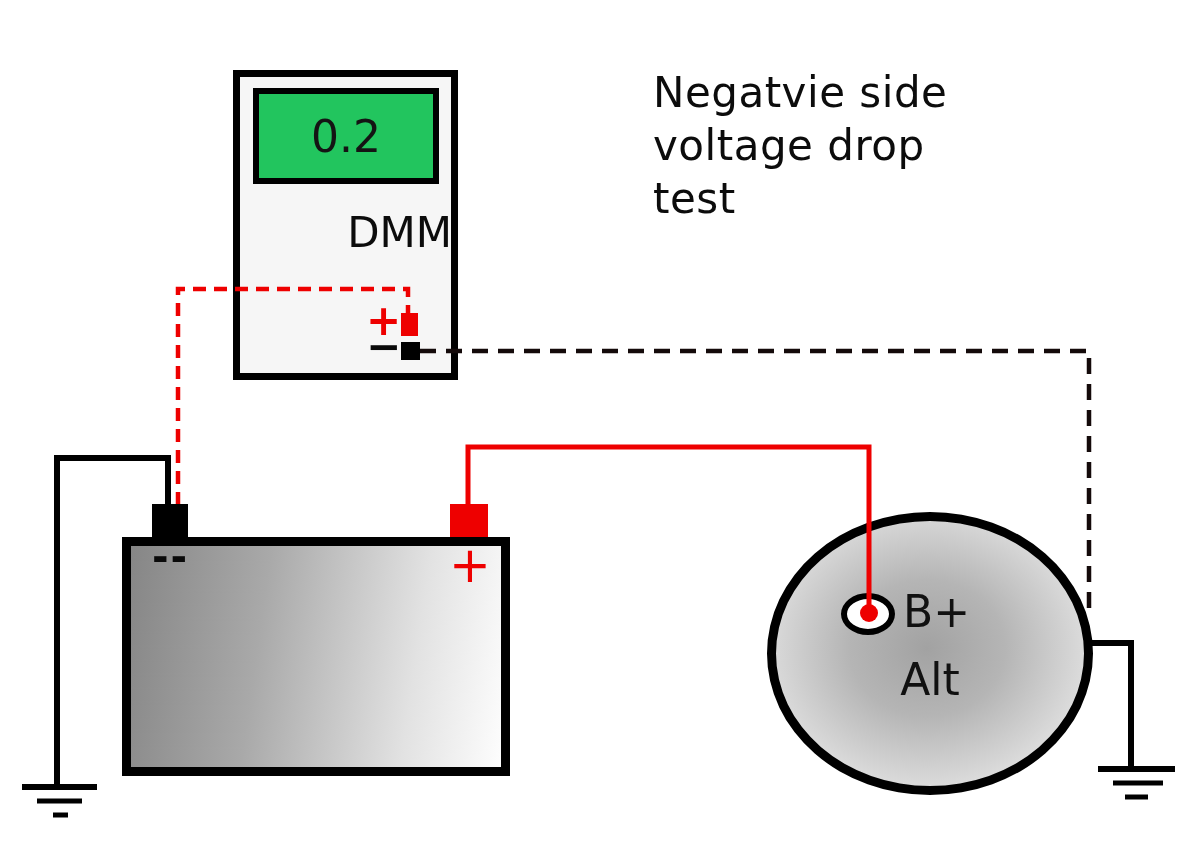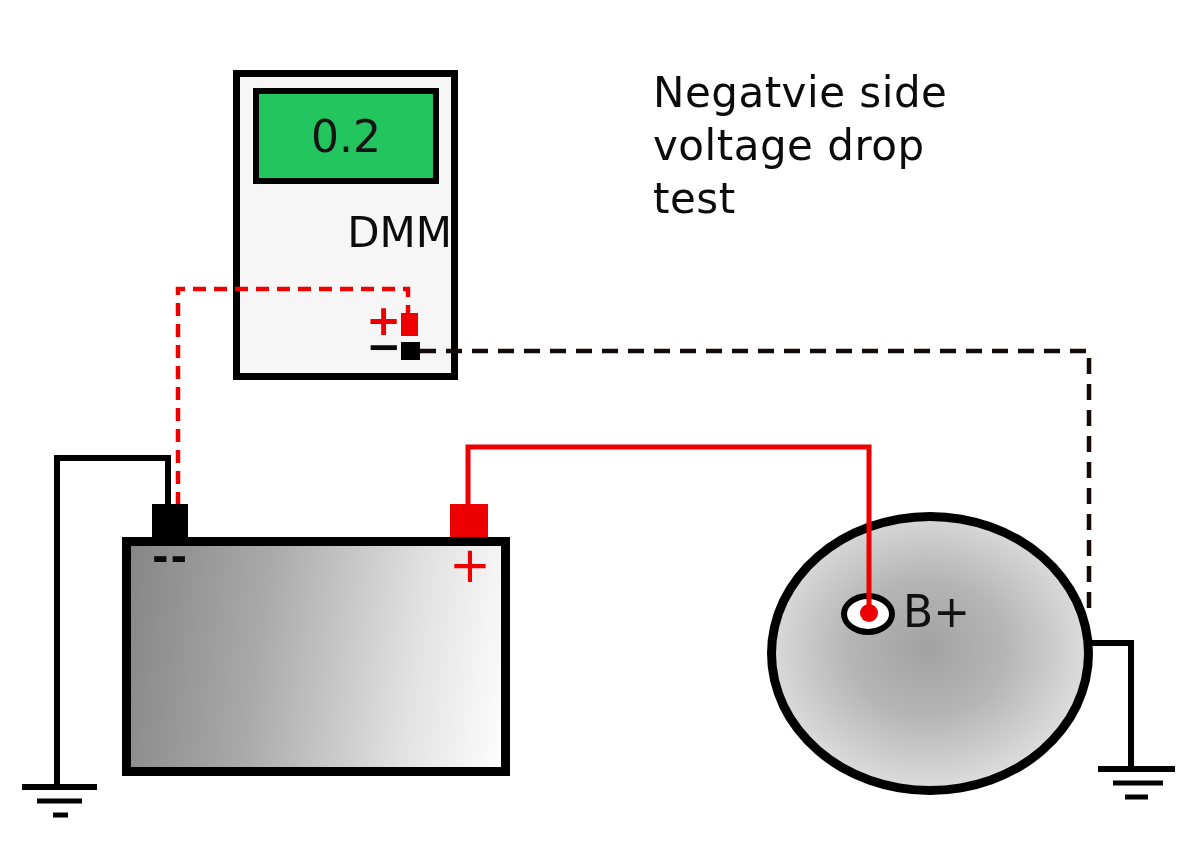--- a/index.html
+++ b/index.html
@@ -167,20 +167,21 @@
   <div class="abs dmm-plus">+</div>
   <div class="abs dmm-minus">−</div>
 
   <div class="abs battery"></div>
   <div class="abs battery-neg-label">--</div>
   <div class="abs battery-pos-label">+</div>
 
   <div class="abs alternator"></div>
   <div class="abs alt-terminal"></div>
   <div class="abs alt-bplus-label">B+</div>
+  <div class="abs alt-name-label">Alt</div>
 
   <svg class="abs wires" width="1200" height="849" viewBox="0 0 1200 849" xmlns="http://www.w3.org/2000/svg">
 
     <polyline points="168,507 168,458 57,458 57,787" fill="none" stroke="#000000" stroke-width="6"></polyline>
     <g stroke="#000000">
       <line x1="22" y1="787" x2="97" y2="787" stroke-width="6"></line>
       <line x1="37" y1="801" x2="82" y2="801" stroke-width="5"></line>
       <line x1="53" y1="815" x2="68" y2="815" stroke-width="5"></line>
     </g>
 

